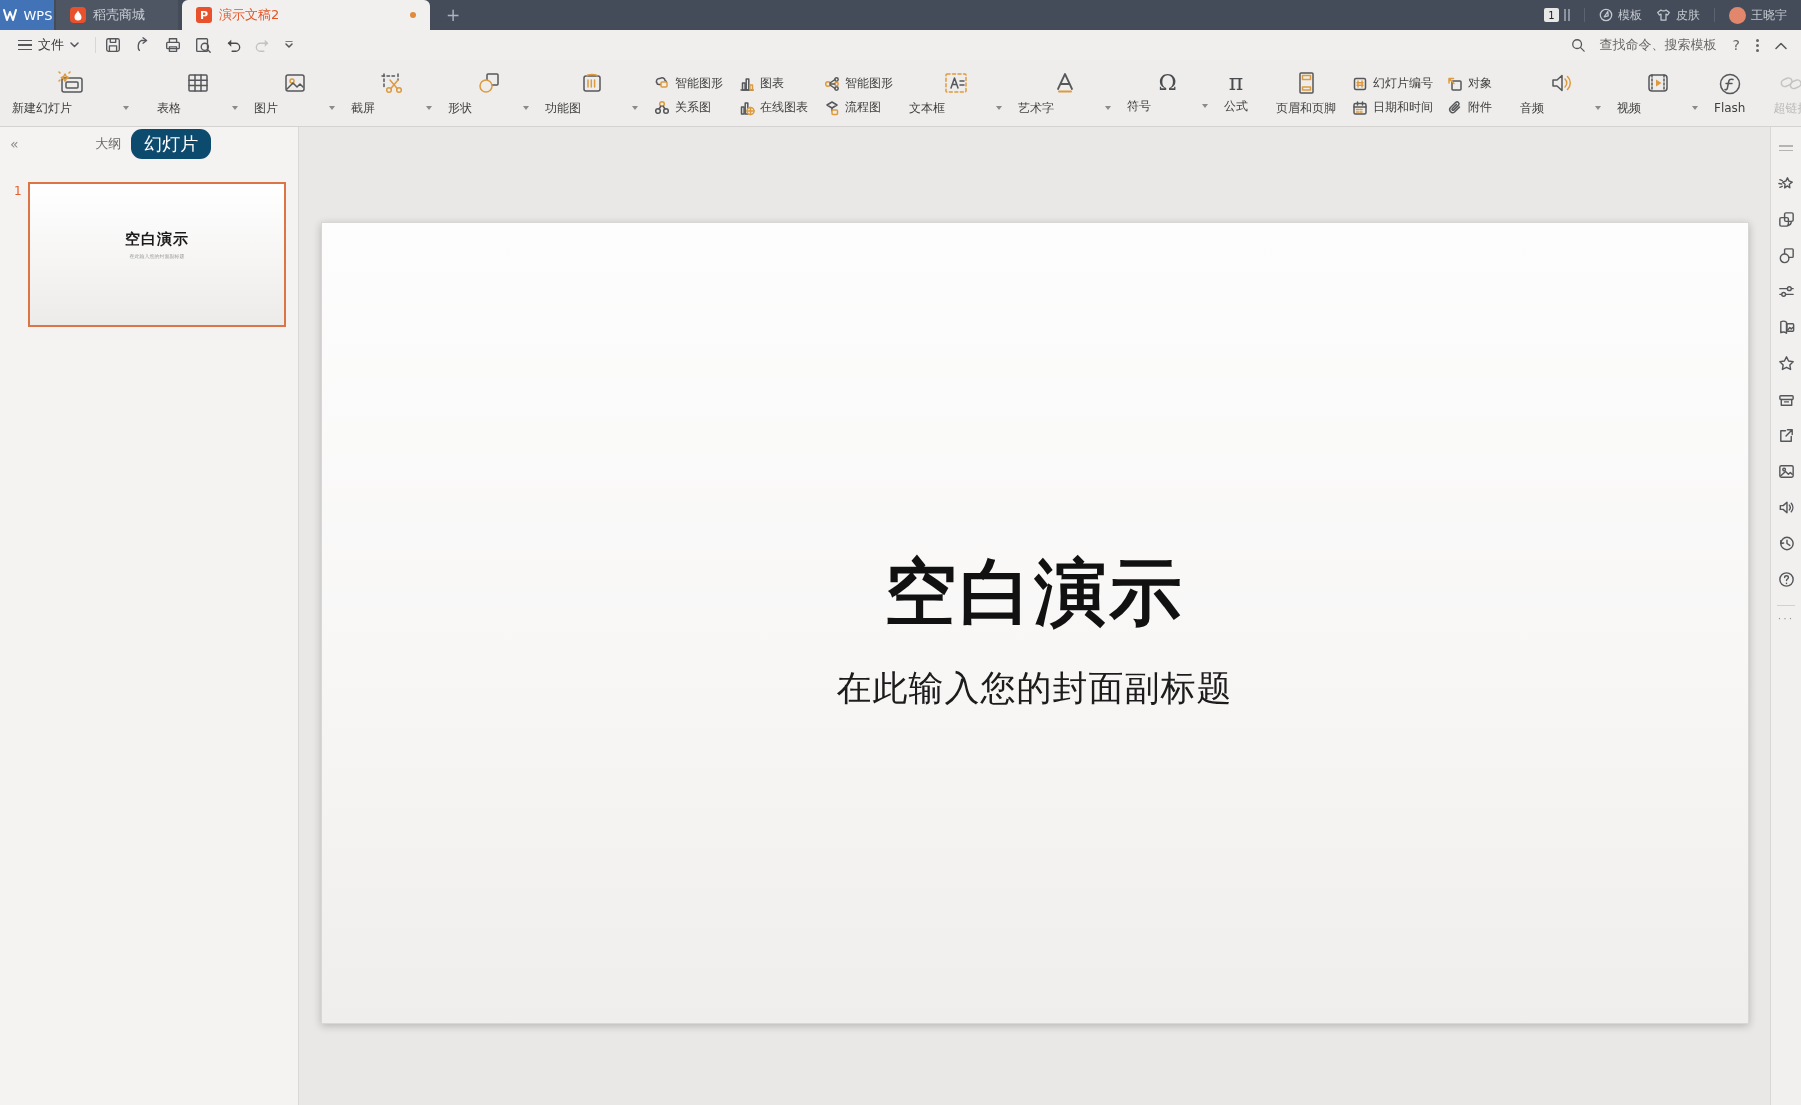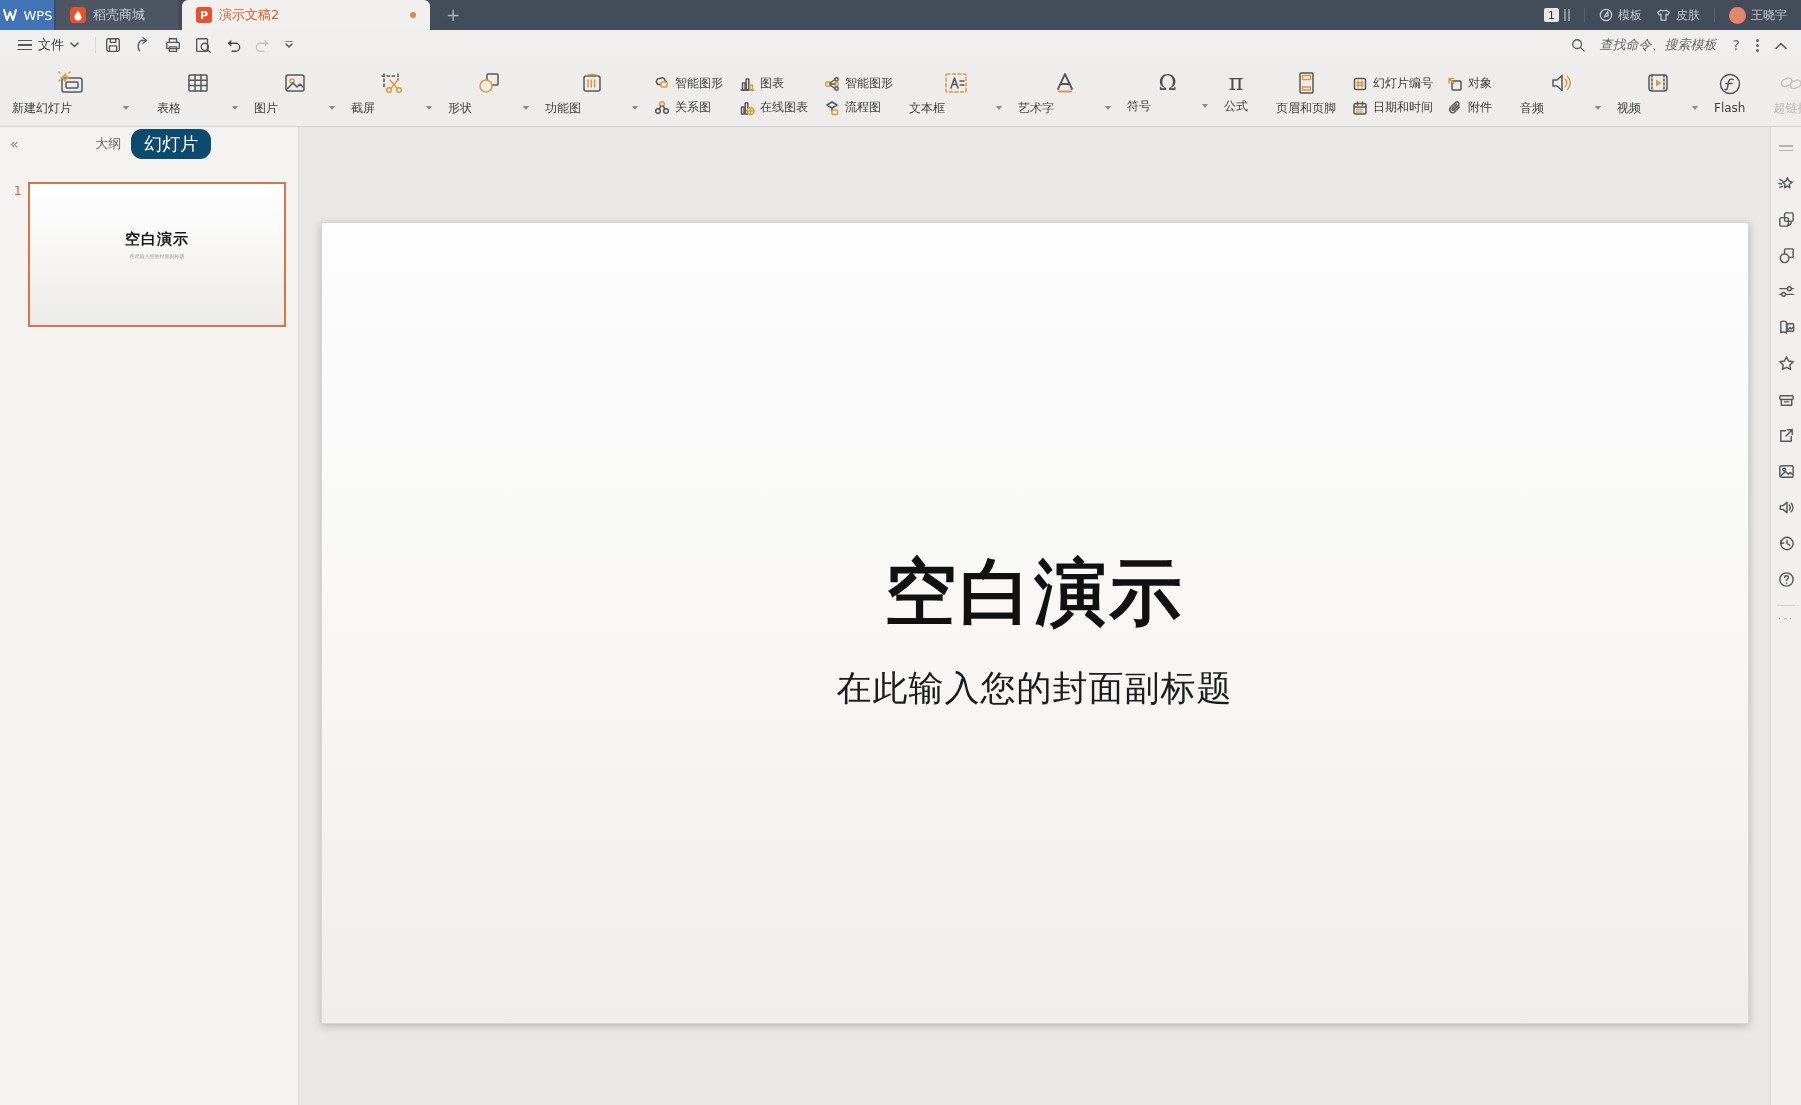--- a/index.html
+++ b/index.html
@@ -30,21 +30,21 @@
   .file-btn { display:flex; align-items:center; gap:6px; padding:0 8px; color:#3c3c3c; }
   .hamburger { display:flex; flex-direction:column; gap:3px; }
   .hamburger i { display:block; width:14px; height:1.5px; background:#55575a; }
   .mb-divider { width:1px; height:16px; background:#d8d7d5; margin:0 8px; }
   .qicons { display:flex; align-items:center; gap:12px; margin-right:16px; }
   .qicon { display:flex; align-items:center; }
   .menus { display:flex; align-items:center; gap:25px; }
   .menu-item { color:#3c3c3c; cursor:default; }
   .menu-item.active { background:#e7622e; color:#fff; border-radius:11px; padding:3px 13px; }
   .menubar-right { margin-left:auto; display:flex; align-items:center; gap:16px; color:#666; padding-right:4px; }
-  .cmd-search { display:flex; align-items:center; gap:15px; color:#666;font-style:italic; }
+  .cmd-search { display:flex; align-items:center; gap:15px; color:#666; }
 
   
   .ribbon { height:67px; background:#eeedeb; border-bottom:1px solid #d4d3d1; display:flex; align-items:center; padding:0 4px; flex:0 0 67px; }
   .rb-big { display:flex; flex-direction:column; align-items:center; justify-content:center; gap:4px; padding:0 8px; height:60px; }
   .rb-big .lbl { font-size:12px; color:#3f3f3f; white-space:nowrap; display:flex; align-items:center;gap:48px; }
   .rb-big.disabled .lbl { color:#b9b8b6; }
   .caret { width:0; height:0; border-left:3.5px solid transparent; border-right:3.5px solid transparent; border-top:4px solid #8a8a8a; display:inline-block; margin-left:3px; }
   .rb-divider { width:1px; height:54px; background:#dbdad8; margin:0 6px; }
   .rb-grid3 { display:grid; grid-template-columns:auto auto auto; grid-auto-flow:column; grid-template-rows:22px 22px; column-gap:16px; row-gap:2px; margin:0 8px; }
   .rb-grid2 { display:grid; grid-template-columns:auto auto; grid-auto-flow:column; grid-template-rows:22px 22px; column-gap:14px; row-gap:2px; margin:0 8px; }

